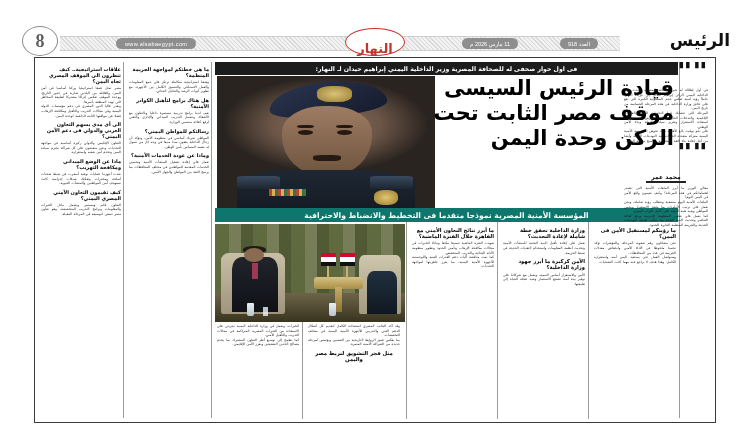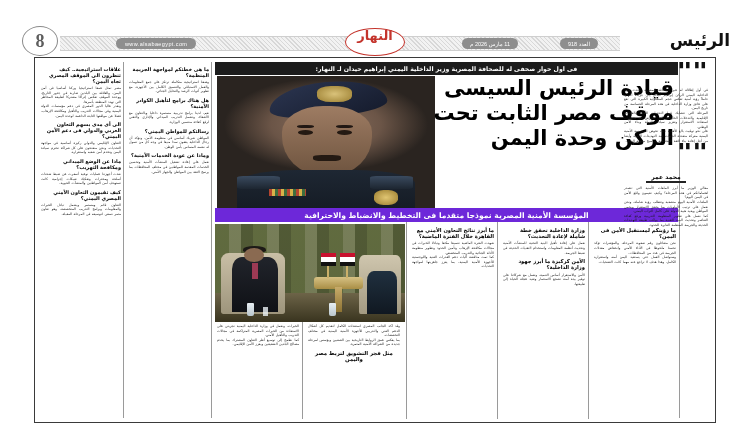--- a/index.html
+++ b/index.html
@@ -65,21 +65,21 @@
     direction: ltr;
   }
 
   .logo-oval {
     position: absolute;
     left: 345px; top: 28px;
     width: 60px; height: 28px;
     border: 1.5px solid #c4342c;
     border-radius: 50%;
     background: #fff;
-    display: flex; align-items: flex-start; justify-content: center;
+    display: flex; align-items: flex-end; justify-content: center;
     z-index: 4;
   }
   .logo-oval .logo-text {
     font-size: 13px;
     font-weight: bold;
     color: #c4342c;
     font-family: "DejaVu Sans", sans-serif;
     line-height: 1;
   }
 
@@ -297,21 +297,21 @@
     line-height: 25px;
     font-family: "DejaVu Sans", sans-serif;
     letter-spacing: -0.6px;
     white-space: nowrap;
   }
 
   .subhead-band {
     position: absolute;
     left: 0; top: 146px;
     width: 463px; height: 14px;
-    background: #6d28d9;
+    background: #0f766e;
     color: #ffffff;
     font-size: 7.6px;
     font-weight: bold;
     display: flex; align-items: center; justify-content: center;
     direction: rtl;
     font-family: "DejaVu Sans", sans-serif;
   }
 
   
   #meeting-photo {

